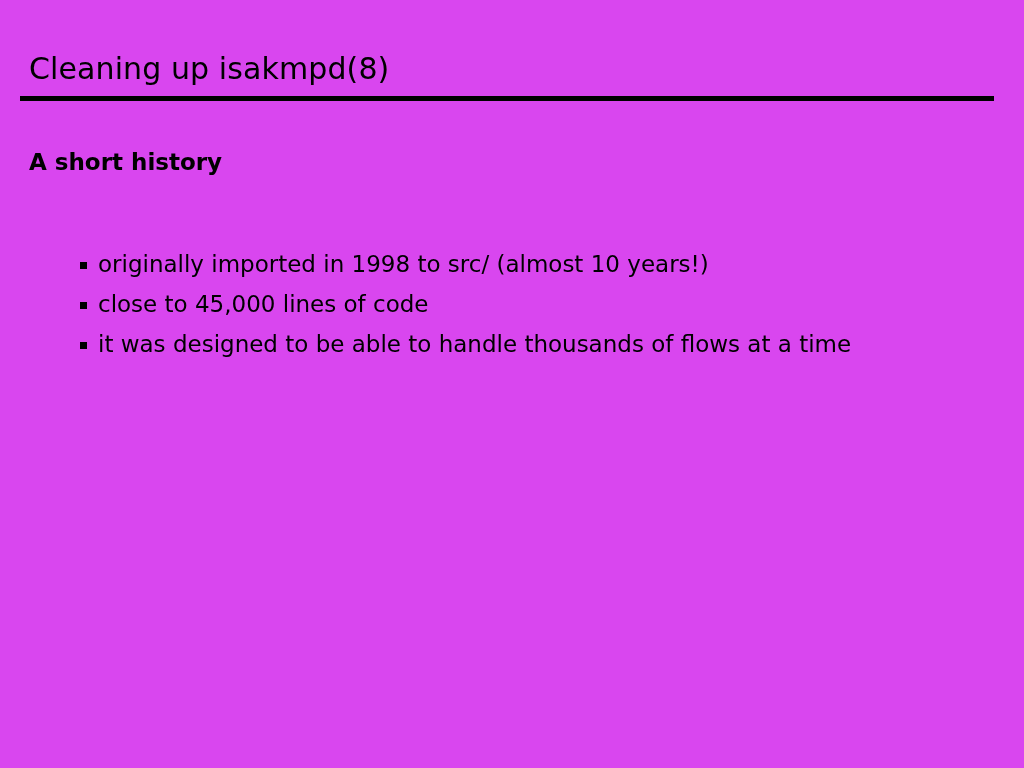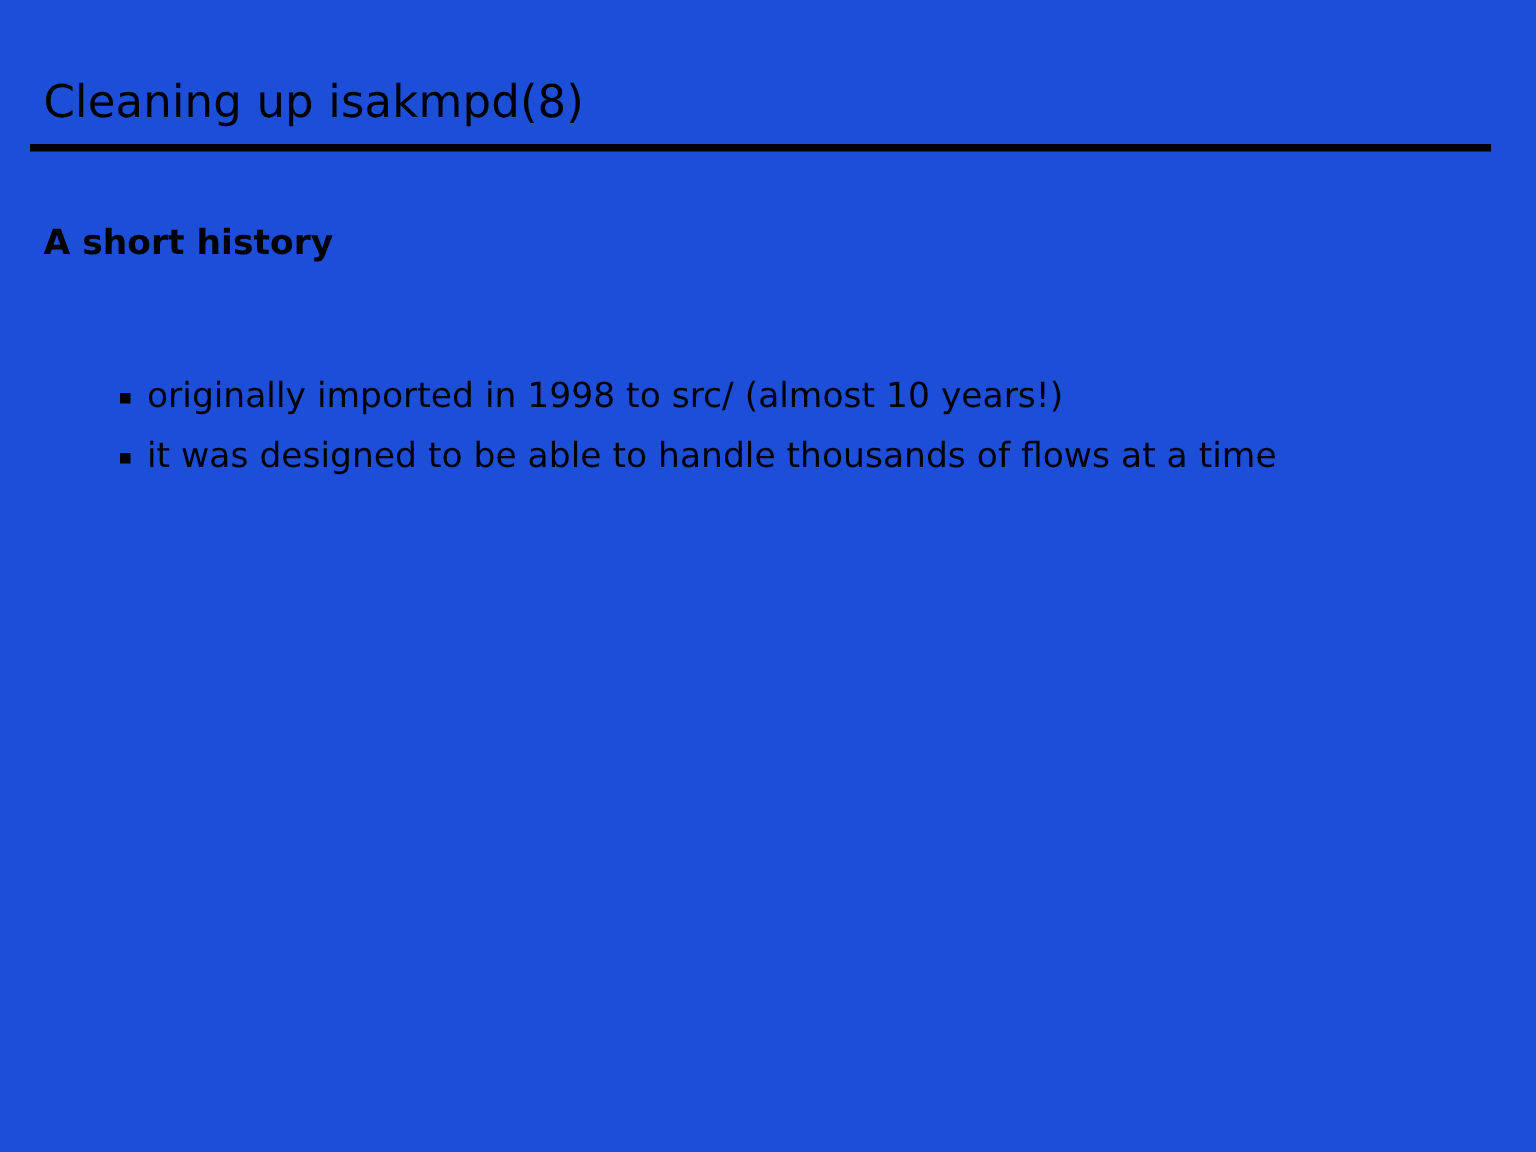--- a/index.html
+++ b/index.html
@@ -11,21 +11,21 @@
     width: 1024px;
     height: 768px;
     overflow: hidden;
     font-family: "DejaVu Sans", sans-serif;
   }
 
   #slide {
     position: relative;
     width: 1024px;
     height: 768px;
-    background: #1d4ed8;
+    background: #d946ef;
     box-sizing: border-box;
   }
 
   
   #title-block {
     position: absolute;
     left: 0;
     top: 0;
     width: 1024px;
   }
@@ -118,19 +118,23 @@
 
     <div id="intro-line">A short history</div>
 
     <ul id="bullet-list">
       <li>
         <span class="bullet-marker"></span>
         <span class="bullet-text">originally imported in 1998 to src/ (almost 10 years!)</span>
       </li>
       <li>
         <span class="bullet-marker"></span>
+        <span class="bullet-text">close to 45,000 lines of code</span>
+      </li>
+      <li>
+        <span class="bullet-marker"></span>
         <span class="bullet-text">it was designed to be able to handle thousands of flows at a time</span>
       </li>
     </ul>
 
   </div>
 
 </div>
 
 </body></html>

